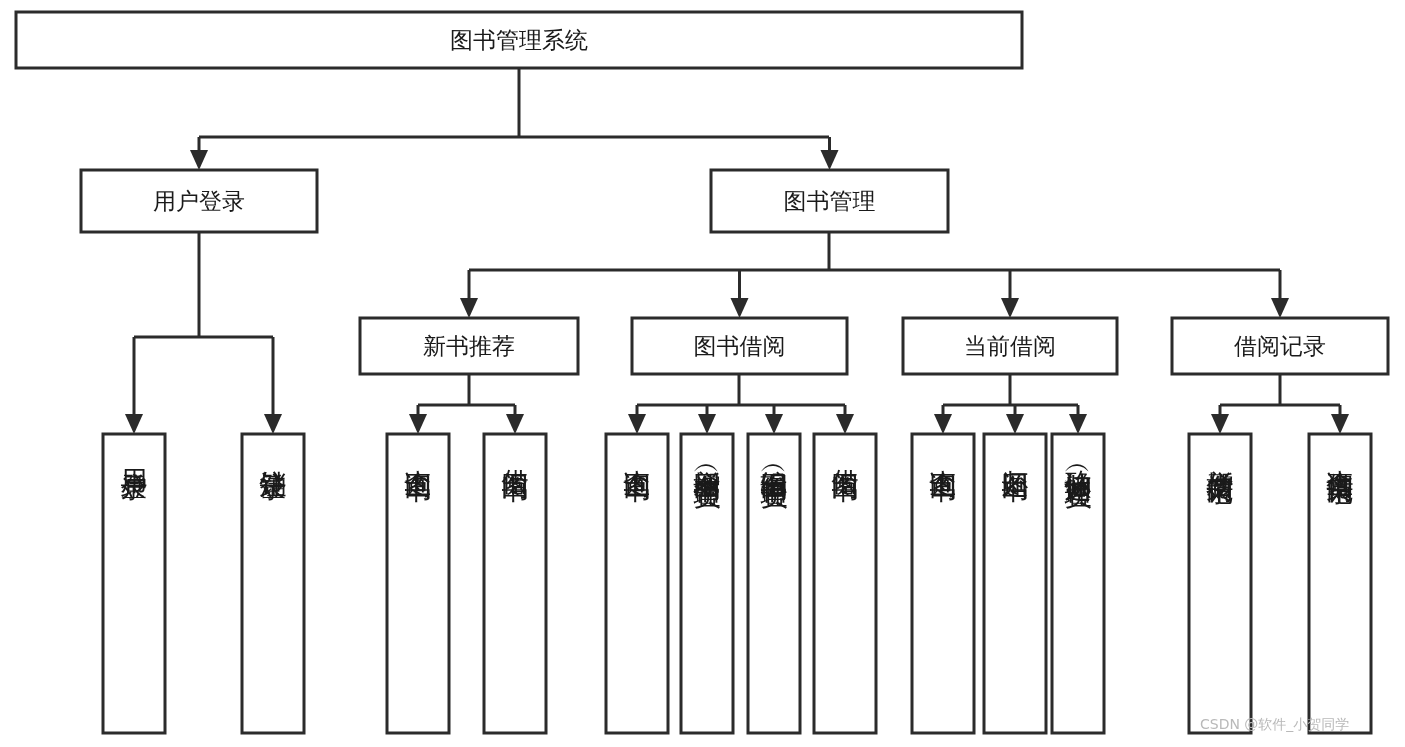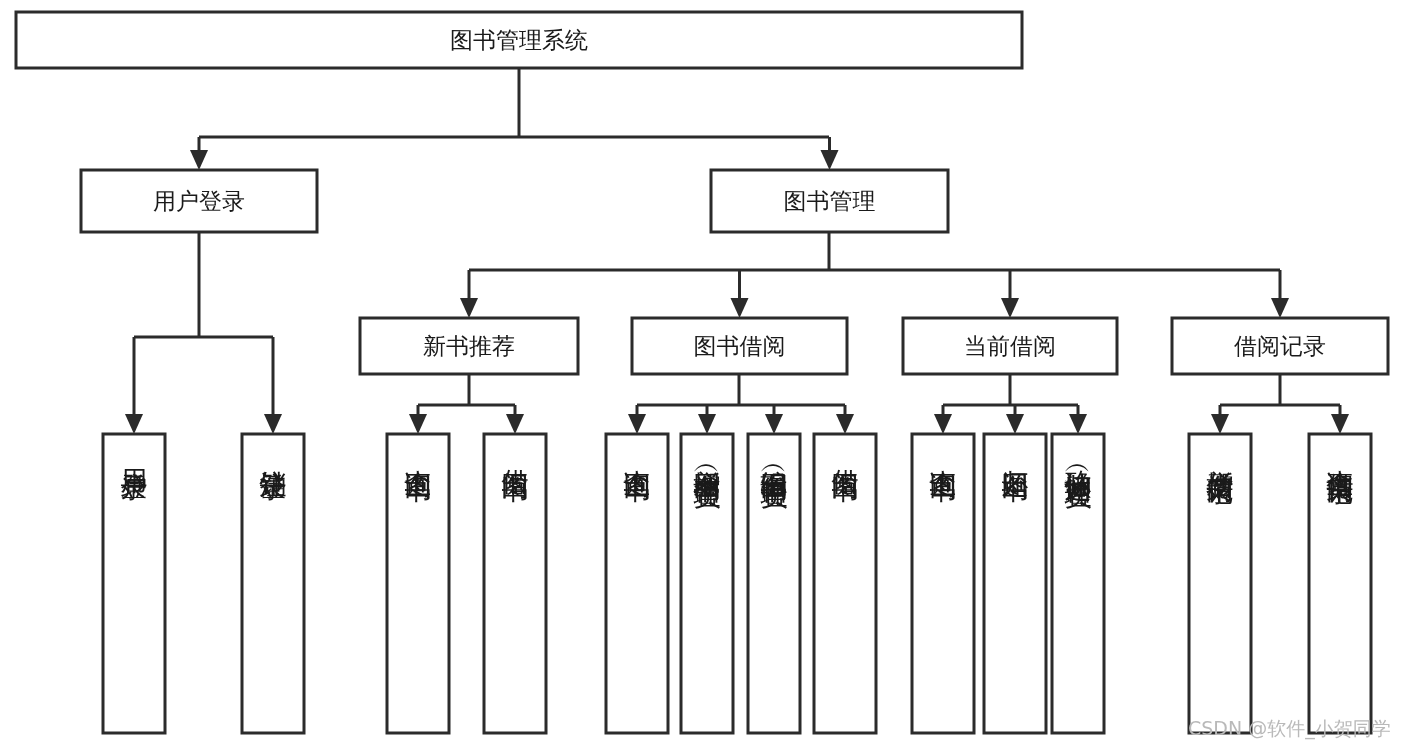--- a/index.html
+++ b/index.html
@@ -55,25 +55,26 @@
     line-height: 1.04;
     letter-spacing: 2px;
     color: #1a1a1a;
     white-space: nowrap;
     transform: translate(-50%, 0);
     pointer-events: none;
   }
   .watermark {
     position: absolute;
     font-family: "DejaVu Sans", "Liberation Sans", sans-serif;
-    font-size: 19px;
+    font-size: 14px;
     color: #b9b9b9;
     white-space: nowrap;
     left: 1188px;
     top: 716px;
+    padding-left: 12px;
   }
 </style>
 </head>
 <body>
 
 <div id="canvas-wrap">
   <svg id="diagram" viewBox="0 0 1405 747">
     <g id="edges-layer">
         <path d="M 519 68 L 519 137" class="edge-line"></path>
         <path d="M 199 137 L 829 137" class="edge-line"></path>

